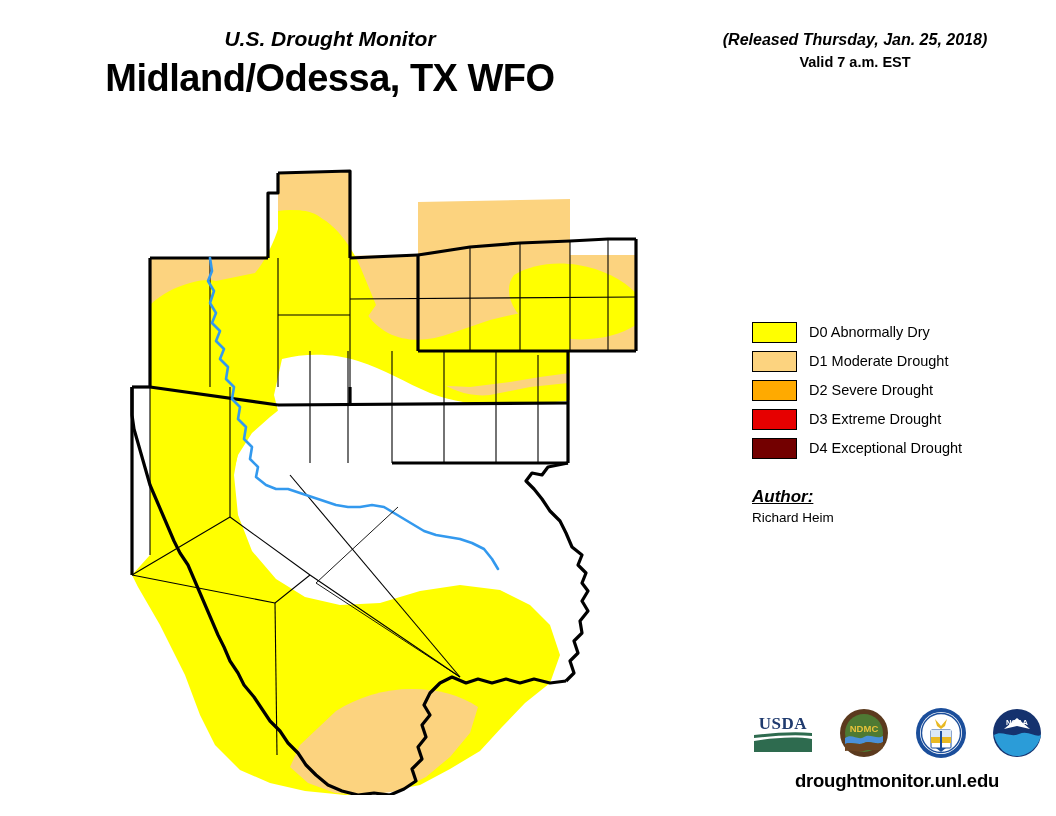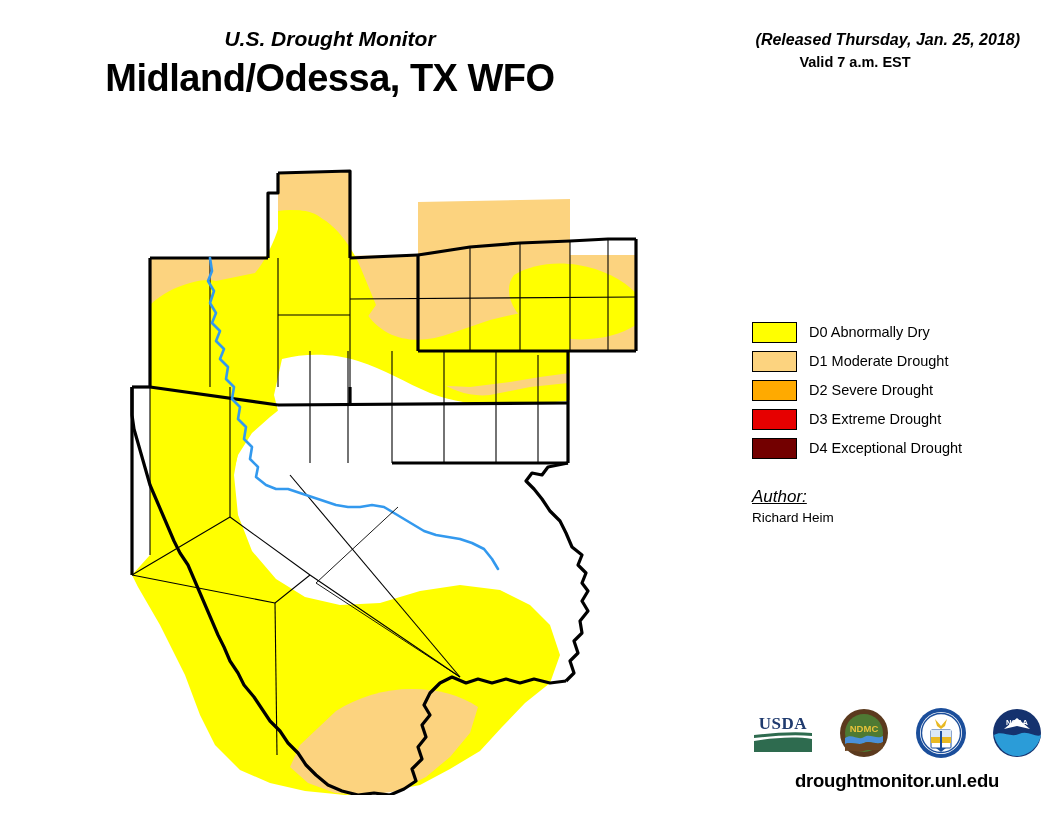--- a/index.html
+++ b/index.html
@@ -50,21 +50,20 @@
     font-size: 27px;
     font-weight: bold;
     line-height: 32px;
   }
   #date-released {
     font-size: 16px;
     font-weight: bold;
     font-style: italic;
     line-height: 21px;
     margin-top: 1px;
-    text-align: right;
   }
   #date-valid {
     font-size: 14.5px;
     font-weight: bold;
     line-height: 19px;
     margin-top: 3px;
   }
 
   
   #map-wrap {
@@ -114,21 +113,21 @@
     margin-top: 16px;
     font-size: 12.5px;
     font-style: italic;
     line-height: 15.5px;
     width: 265px;
   }
 
   #author-heading {
     margin-top: 24px;
     font-size: 17px;
-    font-weight: normal;
+    font-weight: bold;
     font-style: italic;
     text-decoration: underline;
     line-height: 20px;
   }
   .author-line {
     font-size: 13.5px;
     line-height: 17px;
     margin-top: 2px;
   }
 

